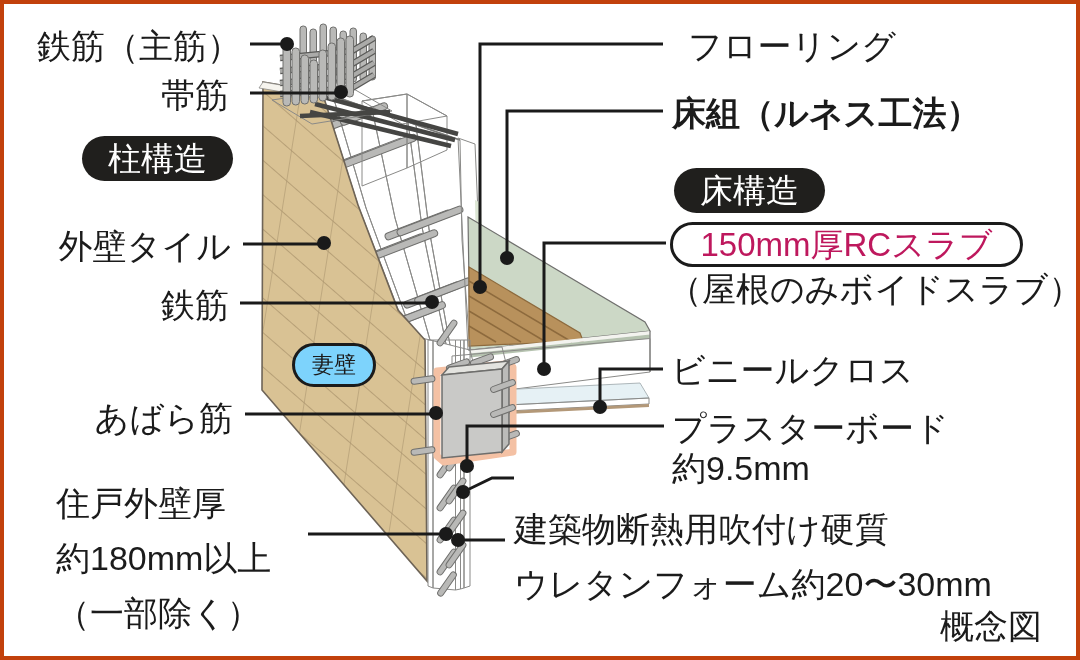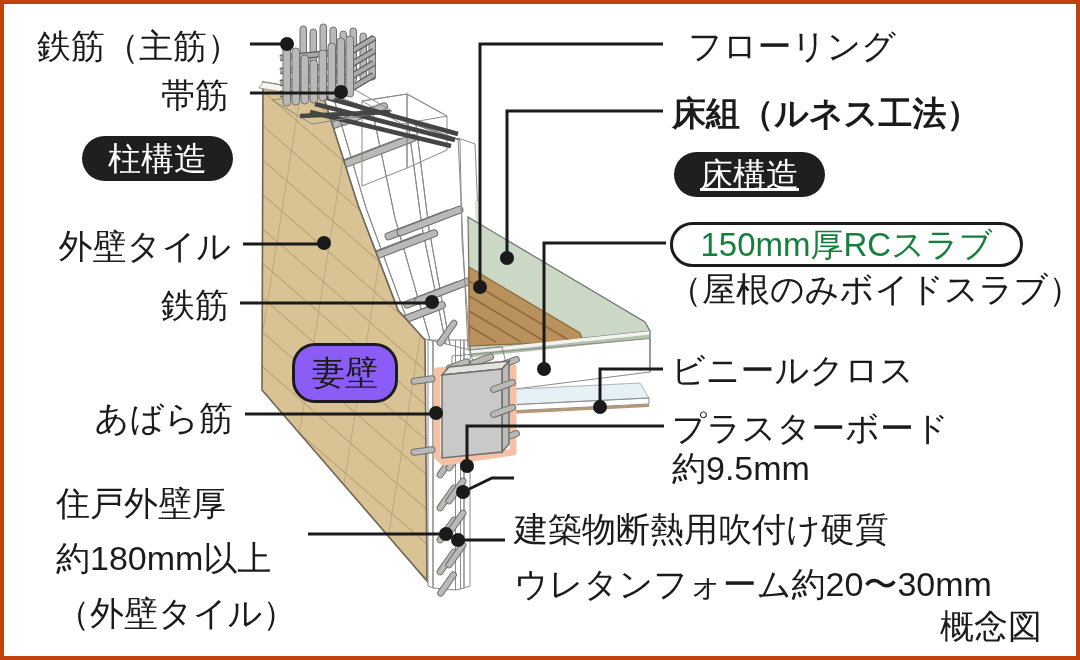--- a/index.html
+++ b/index.html
@@ -13,26 +13,26 @@
     position:absolute;font-size:34px;color:#1b1b1b;white-space:nowrap;
     line-height:1.1;letter-spacing:0px;z-index:5;
   }
   .lbl-r{text-align:right;}
   .badge-black{
     position:absolute;background:#201f1d;color:#ffffff;border-radius:24px;
     font-size:33px;line-height:45px;height:45px;padding:0 26px;z-index:5;
     text-align:center;white-space:nowrap;
   }
   .badge-outline{
-    position:absolute;background:#8b5cf6;color:#1b1b1b;border:3.5px solid #1b1b1b;
-    border-radius:23px;font-size:33px;line-height:38px;height:38px;padding:8px 17px;
+    position:absolute;background:#7dd3fc;color:#1b1b1b;border:3.5px solid #1b1b1b;
+    border-radius:23px;font-size:22px;line-height:38px;height:38px;padding:0 17px;
     z-index:5;text-align:center;white-space:nowrap;
   }
   .pill-outline{
-    position:absolute;background:#ffffff;color:#15803d;border:3.5px solid #1b1b1b;
+    position:absolute;background:#ffffff;color:#be185d;border:3.5px solid #1b1b1b;
     border-radius:25px;font-size:33px;line-height:39px;height:39px;width:347px;
     z-index:5;text-align:center;white-space:nowrap;
   }
   .mline{line-height:43px;margin-top:12px;}
   .leader{stroke:#1a1a1a;stroke-width:3;fill:none;}
   .dot{fill:#1a1a1a;}
   .rod{fill:#b9b9b7;stroke:#6f6f6d;stroke-width:1;}
   .hoopd{stroke:#5a5a58;stroke-width:6.5;fill:none;}
   .hoopl{stroke:#ababa9;stroke-width:4;fill:none;}
   .darkband{stroke:#454543;stroke-width:4.5;fill:none;}
@@ -225,26 +225,26 @@
   <div class="lbl lbl-r" style="top:24px;right:835px;">鉄筋（主筋）</div>
   <div class="lbl lbl-r" style="top:73px;right:847px;">帯筋</div>
   <div class="badge-black" style="left:78px;top:132px;">柱構造</div>
   <div class="lbl lbl-r" style="top:224px;right:845px;">外壁タイル</div>
   <div class="lbl lbl-r" style="top:283px;right:847px;">鉄筋</div>
   <div class="badge-outline" style="left:288px;top:339px;">妻壁</div>
   <div class="lbl lbl-r" style="top:396px;right:843px;font-family:Liberation Serif, serif;">あばら筋</div>
   <div class="lbl" style="left:52px;top:466px;">
     <div class="mline">住戸外壁厚</div>
     <div class="mline">約180mm以上</div>
-    <div class="mline">（外壁タイル）</div>
+    <div class="mline">（一部除く）</div>
   </div>
 
   <div class="lbl" style="left:668px;top:24px;margin-left:16px;">フローリング</div>
   <div class="lbl" style="left:668px;top:91px;font-weight:bold;">床組（ルネス工法）</div>
-  <div class="badge-black" style="left:670px;top:148px;text-decoration:underline;">床構造</div>
+  <div class="badge-black" style="left:670px;top:164px;">床構造</div>
   <div class="pill-outline" style="left:666px;top:218px;">150mm厚RCスラブ</div>
   <div class="lbl" style="left:664px;top:267px;">（屋根のみボイドスラブ）</div>
   <div class="lbl" style="left:667px;top:348px;">ビニールクロス</div>
   <div class="lbl" style="left:668px;top:404px;">
     <div style="line-height:40px;">プラスターボード</div>
     <div style="line-height:40px;">約9.5mm</div>
   </div>
   <div class="lbl" style="left:510px;top:492px;">
     <div class="mline">建築物断熱用吹付け硬質</div>
     <div class="mline">ウレタンフォーム約20〜30mm</div>

